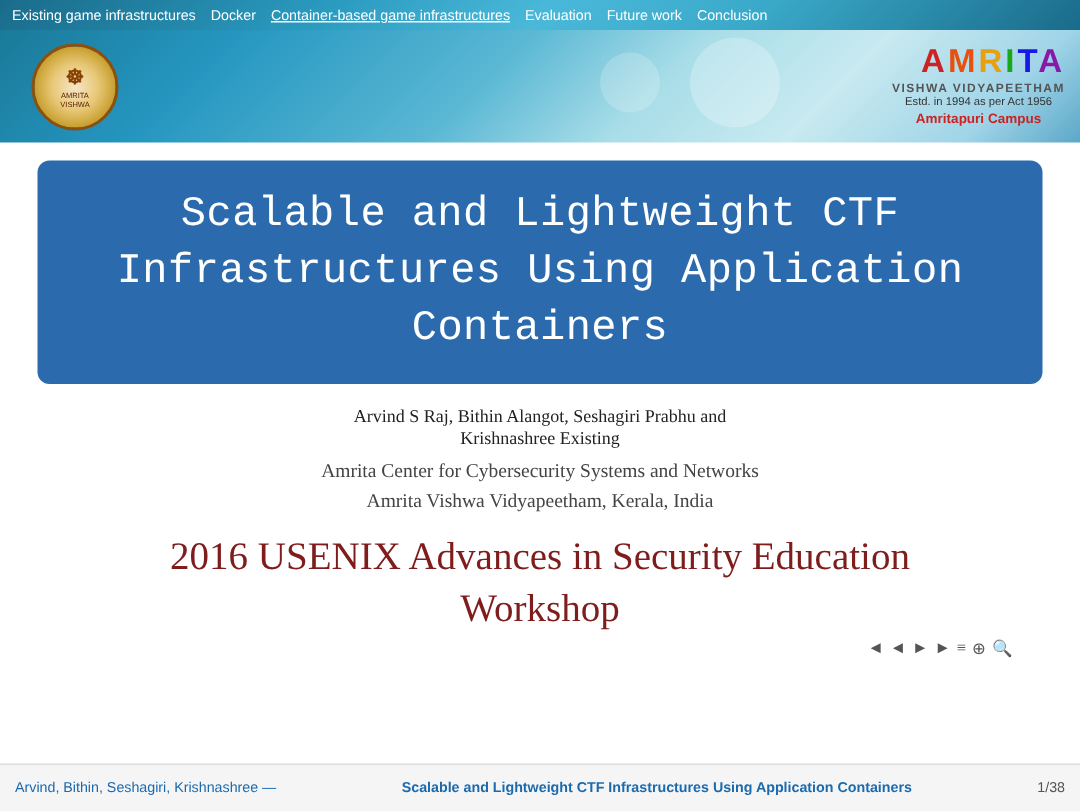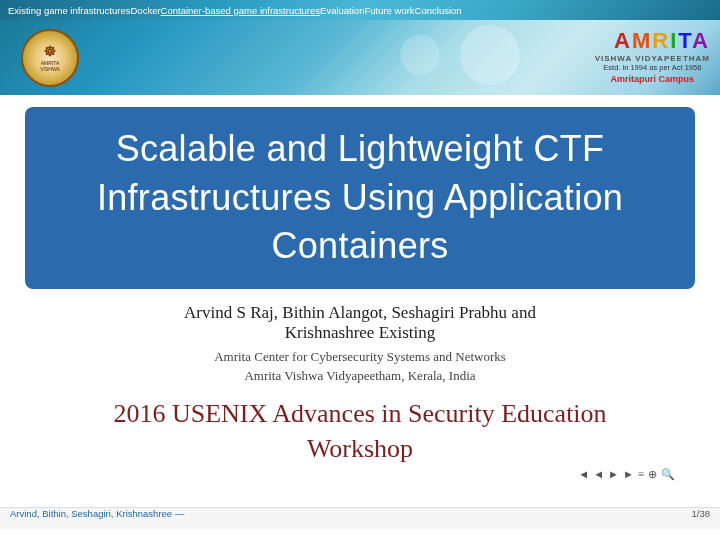--- a/index.html
+++ b/index.html
@@ -17,20 +17,21 @@
       width: 100%;
       height: 20px;
       background: linear-gradient(135deg, #1a6b8a 0%, #2a9abf 30%, #4ab8d8 50%, #3aa8c8 70%, #1a6b8a 100%);
       display: flex;
       align-items: center;
       padding: 0 8px;
       position: relative;
     }
     #top-nav .nav-items {
       display: flex;
+      gap: 10px;
       align-items: center;
     }
     #top-nav .nav-item {
       color: #fff;
       font-size: 9.5px;
       font-family: Arial, sans-serif;
       cursor: pointer;
       white-space: nowrap;
     }
 
@@ -155,34 +156,34 @@
     
     #title-box {
       background: #2a6aad;
       border-radius: 8px;
       padding: 18px 20px;
       text-align: center;
       margin-bottom: 14px;
     }
     #title-box h1 {
       color: #fff;
-      font-size: 36px;
+      font-size: 28px;
       font-weight: normal;
-      font-family: Liberation Sans, sans-serif;
+      font-family: Liberation Mono, monospace;
       line-height: 1.35;
       letter-spacing: 0.3px;
     }
 
     
     #authors {
       text-align: center;
       margin-bottom: 8px;
     }
     #authors .author-names {
-      font-size: 17px;
+      font-size: 12px;
       color: #222;
       font-family: 'Georgia', serif;
       margin-bottom: 4px;
     }
     #authors .affiliation {
       font-size: 13px;
       color: #444;
       font-family: 'Georgia', serif;
       line-height: 1.5;
     }
@@ -210,28 +211,28 @@
     }
     .nav-arrow {
       font-size: 11px;
       color: #555;
       cursor: pointer;
     }
 
     
     #footer {
       position: absolute;
-      bottom: 12px;
+      bottom: 0;
       left: 0;
       right: 0;
-      height: 22px;
+      height: 32px;
       background: #f5f5f5;
       border-top: 1px solid #ddd;
       display: flex;
-      align-items: flex-start;
+      align-items: center;
       justify-content: space-between;
       padding: 0 10px;
     }
     #footer .footer-authors {
       font-size: 9.5px;
       color: #888;
       font-family: Arial, sans-serif;
     }
     #footer .footer-authors span {
       color: #1a6aad;
@@ -323,14 +324,15 @@
     <span class="nav-arrow">⊕</span>
     <span class="nav-arrow">🔍</span>
   </div>
 
 </div>
 
 <div id="footer">
   <div class="footer-authors">
     <span>Arvind, Bithin, Seshagiri, Krishnashree</span><span> — </span>
   </div>
+  <div class="footer-title">Scalable and Lightweight CTF Infrastructures Using Application Containers</div>
   <div class="footer-page">1/38</div>
 </div>
 
 </body></html>

